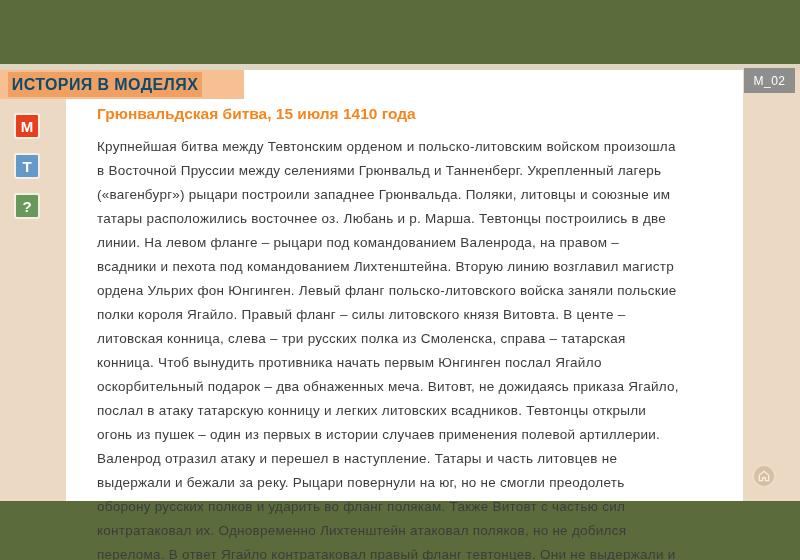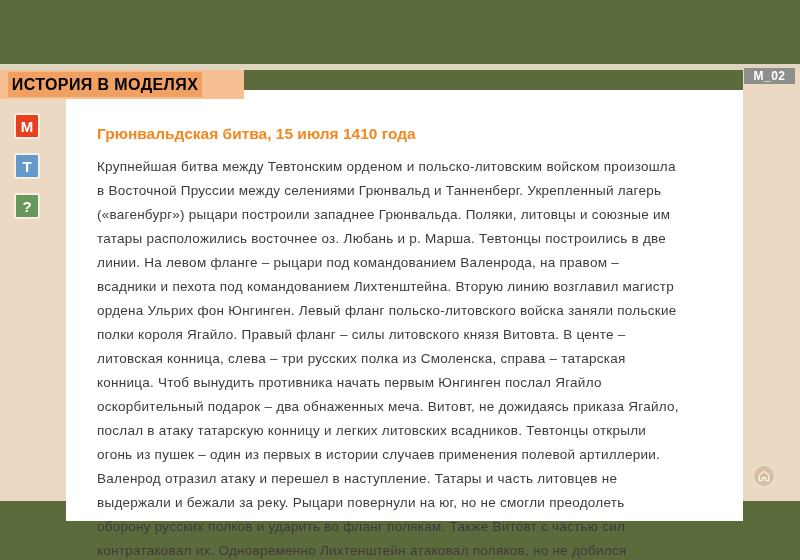--- a/index.html
+++ b/index.html
@@ -7,32 +7,32 @@
   .stage{
     position:relative;width:800px;height:560px;overflow:hidden;
     background:#5c6b3c;font-family:"Liberation Sans",sans-serif;
   }
   
   .divider-strip{position:absolute;left:0;top:64px;width:800px;height:6px;background:#ded6c1;}
   
   .sidebar{position:absolute;left:0;top:70px;width:66px;height:431px;background:#ebd9c4;}
   .right-col{position:absolute;left:743px;top:70px;width:57px;height:431px;background:#ebd9c4;}
   
-  .content{position:absolute;left:66px;top:70px;width:677px;height:431px;background:#ffffff;margin-top:20px;}
+  .content{position:absolute;left:66px;top:70px;width:677px;height:431px;background:#ffffff;}
   
   .peach-band{position:absolute;left:0;top:70px;width:244px;height:29px;background:#f7c092;}
   .title-box{
     position:absolute;left:8px;top:72px;width:194px;height:25px;background:#f1a063;
     display:flex;align-items:center;justify-content:center;
-    color:#000000;font-weight:bold;font-size:16px;letter-spacing:0.4px;white-space:nowrap;
+    color:#0c4a6e;font-weight:bold;font-size:16px;letter-spacing:0.4px;white-space:nowrap;
   }
   .m02{
-    position:absolute;left:744px;top:68px;width:51px;height:16px;background:#8e8e8c;
+    position:absolute;left:744px;top:68px;width:51px;height:25px;background:#8e8e8c;
     display:flex;align-items:center;justify-content:center;
-    color:#ffffff;font-weight:bold;font-size:12px;letter-spacing:0.5px;
+    color:#ffffff;font-weight:normal;font-size:12px;letter-spacing:0.5px;
   }
   
   .sq-btn{
     position:absolute;left:14px;width:26px;height:26px;border:2px solid #f6efe3;border-radius:3px;
     display:flex;align-items:center;justify-content:center;padding:0;
     color:#ffffff;font-weight:bold;font-size:15px;font-family:"Liberation Sans",sans-serif;
     cursor:pointer;line-height:1;
   }
   .btn-m{top:43px;background:#e8401f;}
   .btn-t{top:83px;background:#639aca;}

